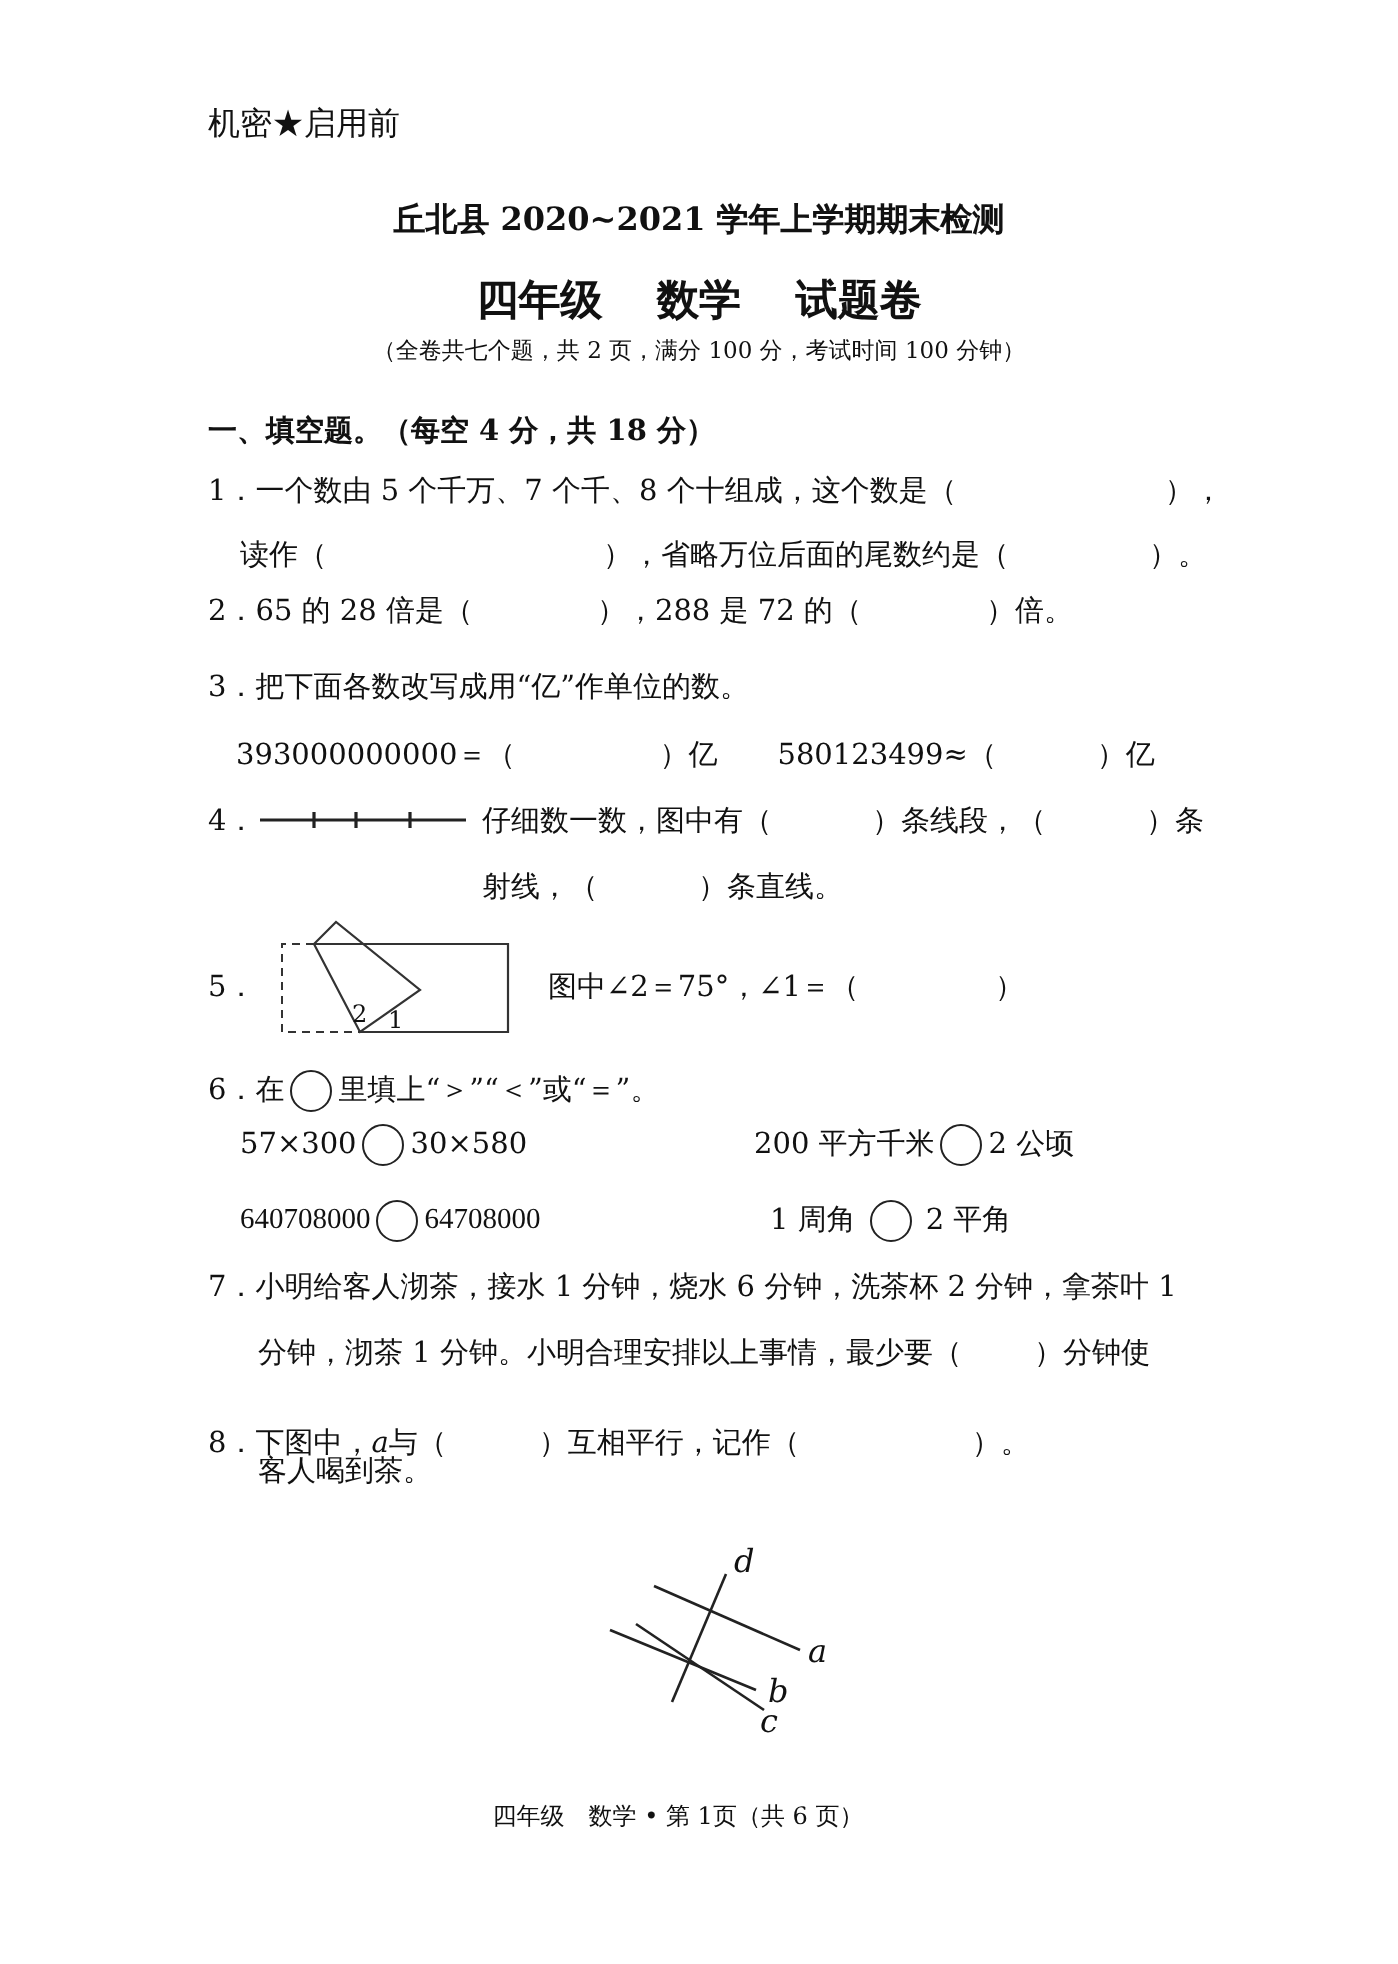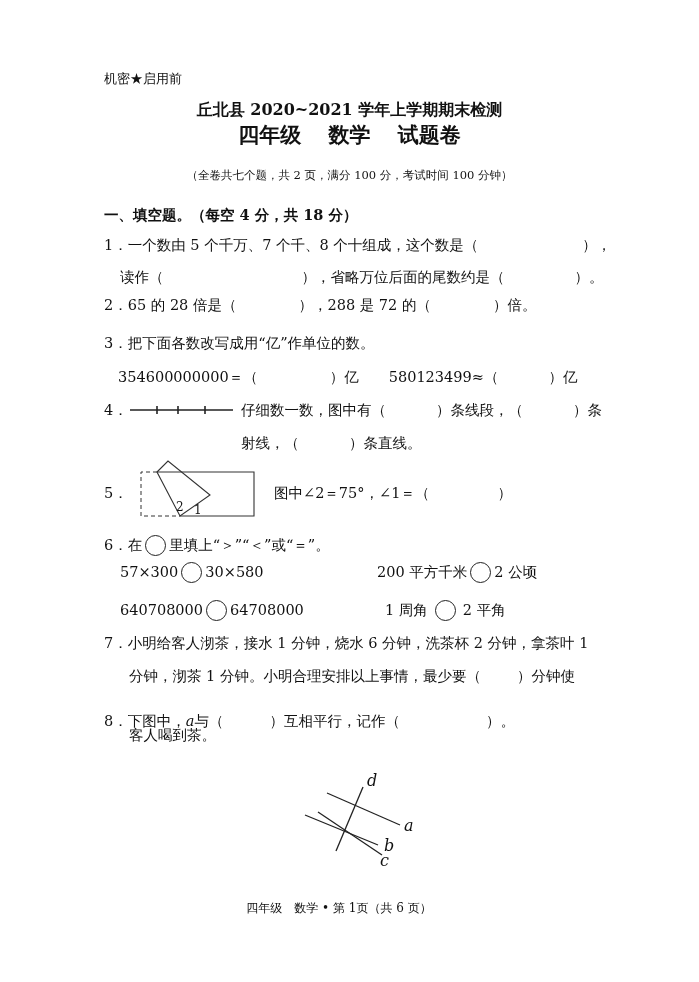--- a/index.html
+++ b/index.html
@@ -1,21 +1,21 @@
 <!DOCTYPE html>
 <html><head>
 <meta charset="utf-8">
 <style>
   html, body { margin:0; padding:0; background:#ffffff; }
   body { width:699px; height:982px; position:relative; overflow:hidden;
          font-family:"DejaVu Serif","Liberation Serif",serif; color:#111; }
   .abs { position:absolute; white-space:nowrap; }
-  .secret { left:104px; top:70px; font-size:13px; font-family:Liberation Sans, sans-serif; }
+  .secret { left:104px; top:52px; font-size:16px; font-family:Liberation Sans, sans-serif; }
   .title1 { left:0; width:699px; text-align:center; top:100px; font-size:16px; font-weight:bold; }
-  .title2 { left:0; width:699px; text-align:center; top:121px; font-size:21px; font-weight:bold; word-spacing:0; }
+  .title2 { left:0; width:699px; text-align:center; top:136px; font-size:21px; font-weight:bold; word-spacing:0; }
   .title2 span { margin:0 10px; }
   .subtitle { left:0; width:699px; text-align:center; top:168px; font-size:11.5px; }
   .section { left:104px; top:206px; font-size:14.5px; font-weight:bold; }
   .q { font-size:14.5px; }
   .blank { display:inline-block; }
   .circ { display:inline-block; width:21px; height:21px; border:1.3px solid #222; border-radius:50%; vertical-align:middle; margin:0 3px; box-sizing:border-box; }
   .footer { left:0; width:678px; text-align:center; top:900px; font-size:12px; }
   svg { position:absolute; overflow:visible; }
   .ital { font-style:italic; }
 </style>
@@ -39,21 +39,21 @@
 <div class="abs q" style="left:120px; top:268px;">
   <span>读作（</span><span class="blank" style="width:138px"></span><span>），省略万位后面的尾数约是（</span><span class="blank" style="width:70px"></span><span>）。</span>
 </div>
 
 <div class="abs q" style="left:104px; top:296px;">
   <span>2．65 的 28 倍是（</span><span class="blank" style="width:62px"></span><span>），288 是 72 的（</span><span class="blank" style="width:62px"></span><span>）倍。</span>
 </div>
 
 <div class="abs q" style="left:104px; top:334px;">3．把下面各数改写成用“亿”作单位的数。</div>
 <div class="abs q" style="left:118px; top:368px;">
-  <span>354600000000＝（</span><span class="blank" style="width:72px"></span><span>）亿</span><span style="display:inline-block;width:30px"></span><span>580123499≈（</span><span class="blank" style="width:50px"></span><span>）亿</span>
+  <span>393000000000＝（</span><span class="blank" style="width:72px"></span><span>）亿</span><span style="display:inline-block;width:30px"></span><span>580123499≈（</span><span class="blank" style="width:50px"></span><span>）亿</span>
 </div>
 
 <div class="abs q" style="left:104px; top:401px;">4．</div>
 <svg style="left:0;top:0" width="699" height="982">
   <line x1="130" y1="410" x2="233" y2="410" stroke="#222" stroke-width="1.4"></line>
   <line x1="157" y1="406" x2="157" y2="414" stroke="#222" stroke-width="1.6"></line>
   <line x1="178" y1="406" x2="178" y2="414" stroke="#222" stroke-width="1.6"></line>
   <line x1="205" y1="406" x2="205" y2="414" stroke="#222" stroke-width="1.6"></line>
 </svg>
 <div class="abs q" style="left:241px; top:401px;">
@@ -80,21 +80,21 @@
 
 <div class="abs q" style="left:104px; top:535px;">
   <span>6．在</span><span class="circ"></span><span>里填上“＞”“＜”或“＝”。</span>
 </div>
 <div class="abs q" style="left:120px; top:562px;">
   <span>57×300</span><span class="circ"></span><span>30×580</span>
 </div>
 <div class="abs q" style="left:377px; top:562px;">
   <span>200 平方千米</span><span class="circ"></span><span>2 公顷</span>
 </div>
-<div class="abs q" style="left:120px; top:600px;">
+<div class="abs q" style="left:120px; top:600px;font-family:Liberation Serif, serif;">
   <span>640708000</span><span class="circ"></span><span>64708000</span>
 </div>
 <div class="abs q" style="left:385px; top:600px;">
   <span>1 周角</span><span style="display:inline-block;width:4px"></span><span class="circ"></span><span style="display:inline-block;width:4px"></span><span>2 平角</span>
 </div>
 
 <div class="abs q" style="left:104px; top:634px;">7．小明给客人沏茶，接水 1 分钟，烧水 6 分钟，洗茶杯 2 分钟，拿茶叶 1</div>
 <div class="abs q" style="left:129px; top:667px;">
   <span>分钟，沏茶 1 分钟。小明合理安排以上事情，最少要（</span><span class="blank" style="width:36px"></span><span>）分钟使</span>
 </div>

